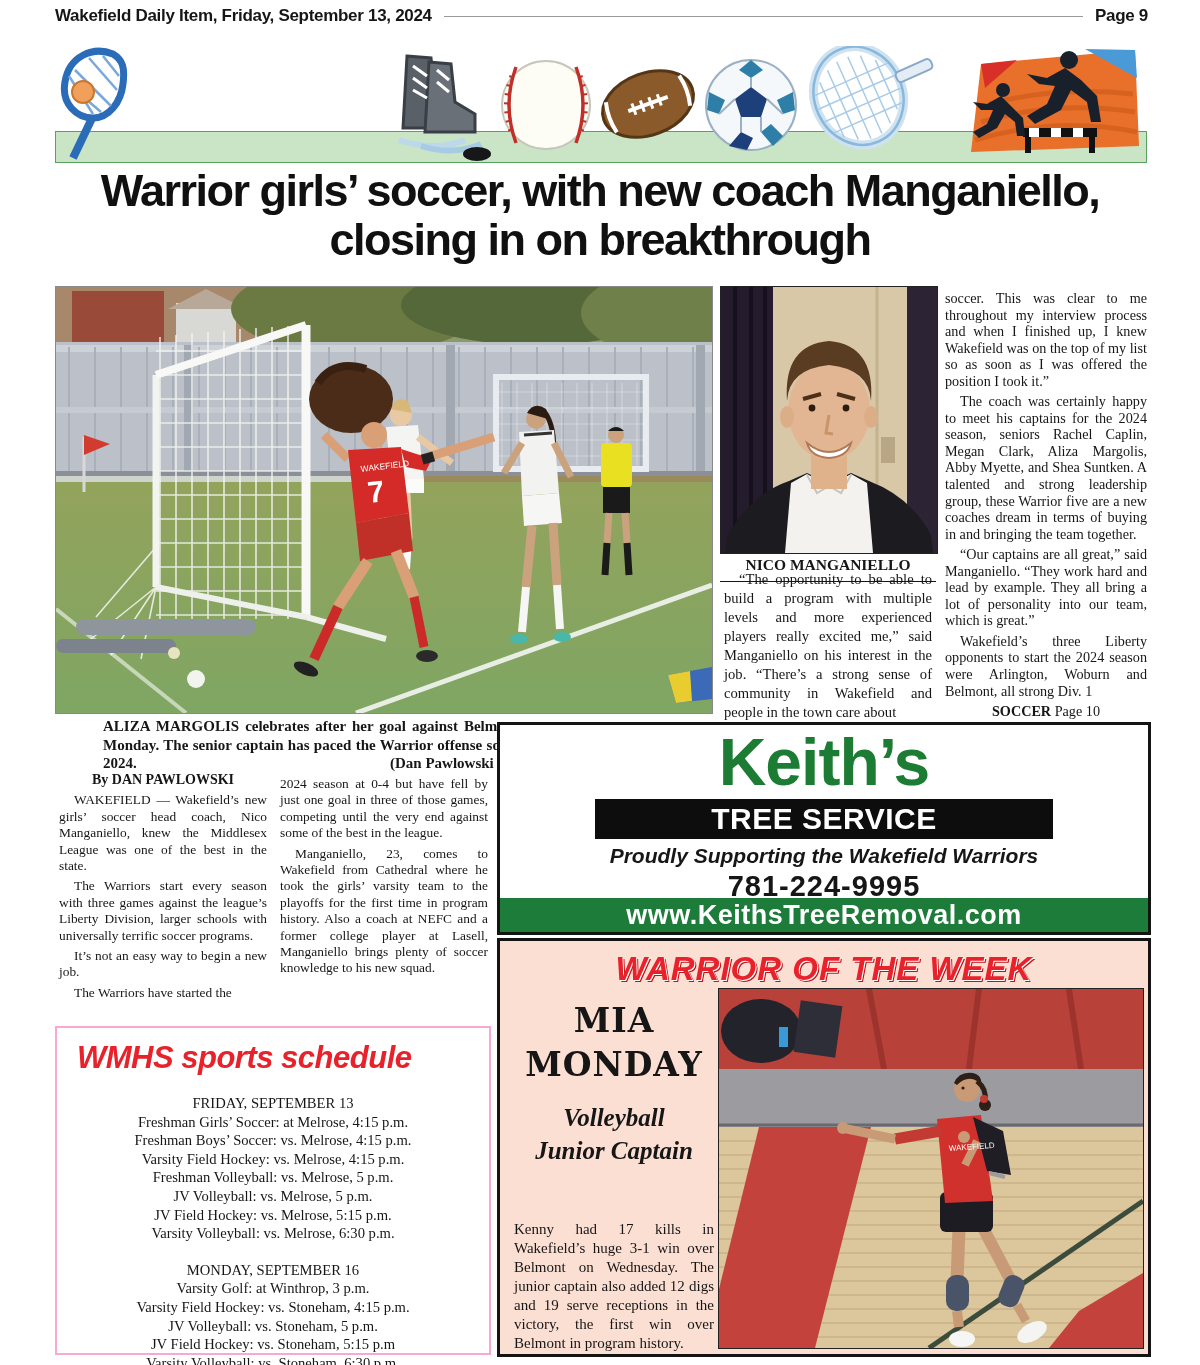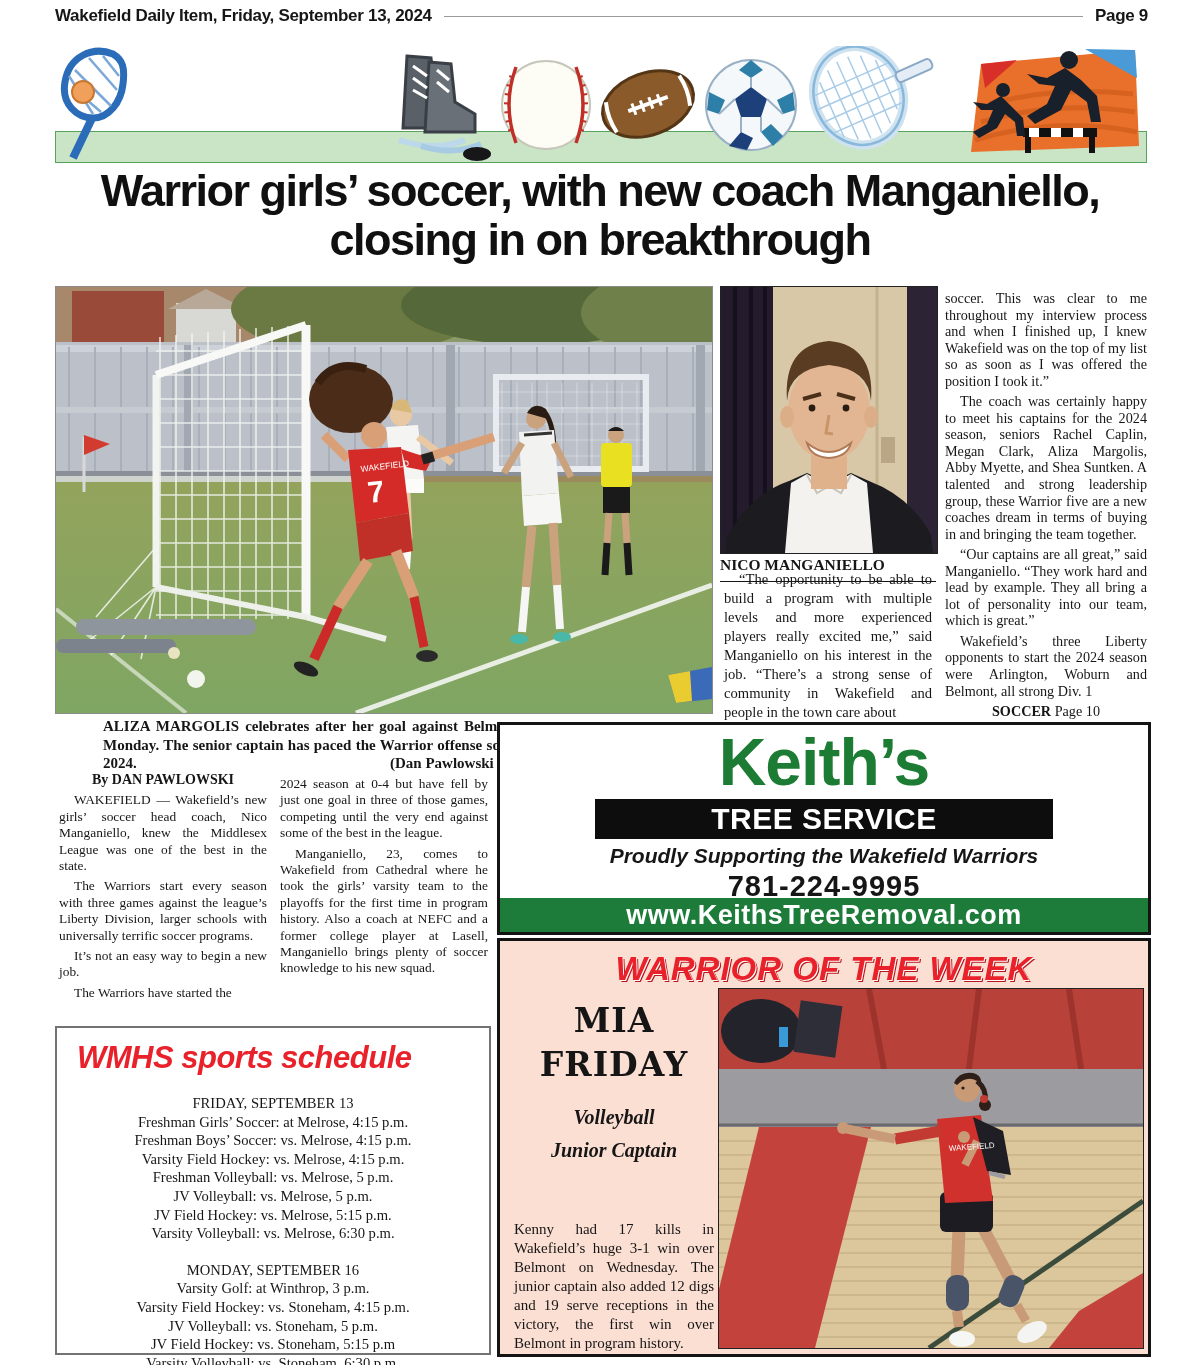--- a/index.html
+++ b/index.html
@@ -26,27 +26,27 @@
   .photo svg{display:block;width:100%;height:100%;}
   
   .col{position:absolute;text-align:justify;font-size:13.4px;line-height:16.4px;}
   .colwide{position:absolute;text-align:justify;font-size:14.6px;line-height:19.0px;}
   .para{margin:4px;text-indent:15px;}
   .para.noind{text-indent:0;}
   .byline{font-weight:700;text-align:center;font-size:14px;margin:0 0 1px 0;}
   .caption{position:absolute;left:55px;top:717px;width:437px;font-weight:700;
         font-size:15px;line-height:18.5px;text-align:justify;margin-left:48px;}
   .caption .credit{float:right;}
-  .portrait-name{position:absolute;left:720px;top:556px;width:216px;
+  .portrait-name{position:absolute;left:720px;top:556px;width:216px;text-align:center;
         font-weight:700;font-size:15.5px;padding-bottom:7px;border-bottom:1.5px solid #161616;}
   .jumpline{text-align:center;text-indent:0;margin-top:3px;}
   .jumpline b{font-weight:700;}
   
   .schedule{position:absolute;left:55px;top:1026px;width:436px;height:329px;
-        border:2px solid #737373;background:#fff;box-sizing:border-box;}
+        border:2px solid #f9a8d4;background:#fff;box-sizing:border-box;}
   .sched-title{font-family:"Liberation Sans",sans-serif;font-style:italic;font-weight:800;
         font-size:31px;letter-spacing:-.5px;color:#e8212a;margin:12px 0 18px 20px;}
   .sched-lines{text-align:center;font-size:14.6px;line-height:18.6px;}
   .sched-gap{height:18px;}
   
   .keiths{position:absolute;left:497px;top:722px;width:654px;height:213px;border:3px solid #141414;
         background:#fff;box-sizing:border-box;text-align:center;font-family:"Liberation Sans",sans-serif;}
   .keiths-name{color:#1d7c33;font-weight:800;font-size:66px;line-height:70px;letter-spacing:-1px;margin-top:2px;}
   .keiths-bar{width:458px;margin:2px auto 0 auto;background:#0d0d0d;color:#fff;font-weight:700;
         font-size:30px;line-height:40px;letter-spacing:.5px;}
@@ -56,21 +56,21 @@
         font-weight:800;font-size:27px;line-height:34px;letter-spacing:.5px;}
   
   .wow{position:absolute;left:497px;top:938px;width:654px;height:419px;border:3px solid #141414;
         background:#fcdfd3;box-sizing:border-box;}
   .wow-title{text-align:center;margin-top:9px;font-family:"Liberation Sans",sans-serif;font-style:italic;
         font-weight:800;font-size:33px;letter-spacing:1px;color:#e8212a;
         text-shadow:1px 1px 0 #fff,2px 2px 0 #b8151c;}
   .wow-name{position:absolute;left:18px;top:58px;width:192px;text-align:center;
         font-family:"DejaVu Serif",serif;font-weight:700;font-size:33px;line-height:44px;letter-spacing:1px;}
   .wow-role{position:absolute;left:14px;top:160px;width:200px;text-align:center;
-        font-style:italic;font-weight:700;font-size:20px;line-height:33px;}
+        font-style:italic;font-weight:700;font-size:25px;line-height:33px;}
   .wow-blurb{position:absolute;left:14px;top:264px;width:200px;text-align:justify;
         font-size:15px;line-height:19px;}
   .wow-photo{position:absolute;left:218px;top:47px;width:424px;height:359px;border:1.5px solid #222;
         overflow:hidden;background:#b8a184;}
   .wow-photo svg{display:block;width:100%;height:100%;}
 </style>
 </head>
 <body>
 
 <div id="page">
@@ -331,21 +331,21 @@
     <div class="keiths-bar">TREE SERVICE</div>
     <div class="keiths-tag">Proudly Supporting the Wakefield Warriors</div>
     <div class="keiths-phone">781-224-9995</div>
     <div class="keiths-web">www.KeithsTreeRemoval.com</div>
   </div>
 
   <div class="wow">
     <div class="wow-title">WARRIOR OF THE WEEK</div>
     <div class="wow-name">
       <div>MIA</div>
-      <div>FRIDAY</div>
+      <div>MONDAY</div>
     </div>
     <div class="wow-role">
       <div>Volleyball</div>
       <div>Junior Captain</div>
     </div>
     <p class="wow-blurb">Kenny had 17 kills in Wakefield’s huge 3-1 win over Belmont on Wednesday. The junior captain also added 12 digs and 19 serve receptions in the victory, the first win over Belmont in program history.</p>
 
     <div class="wow-photo">
       <svg viewBox="0 0 424 359" preserveAspectRatio="none">
         <rect x="0" y="0" width="424" height="80" fill="#b8423a"></rect>

